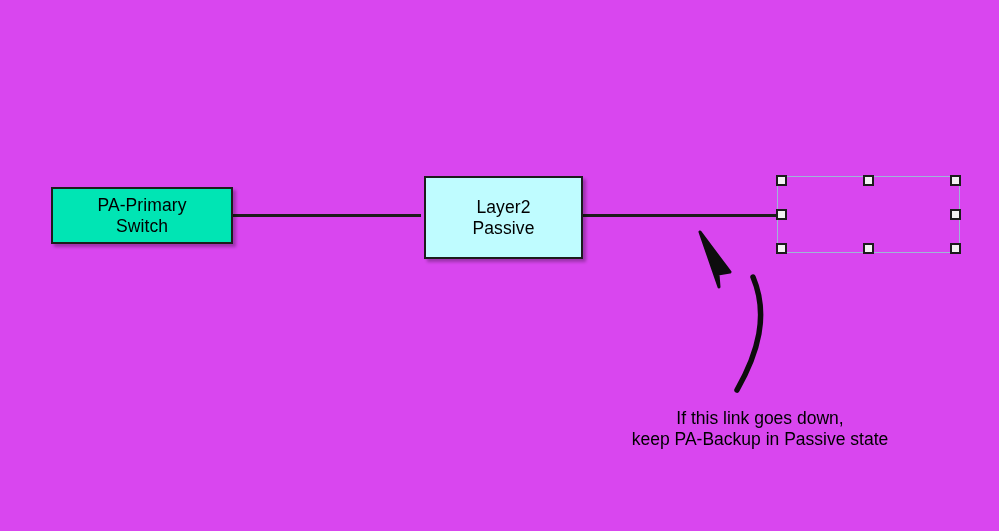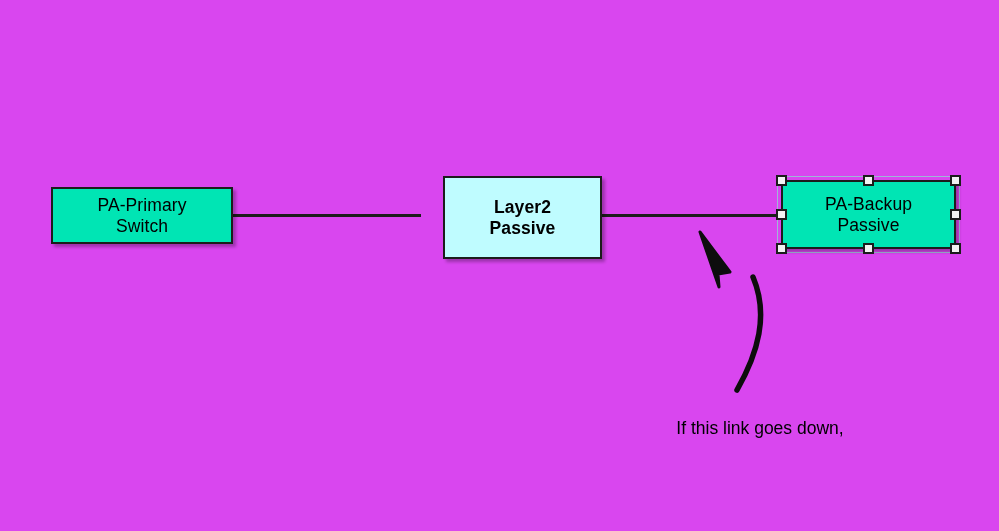--- a/index.html
+++ b/index.html
@@ -41,25 +41,24 @@
     letter-spacing: 0.1px;
   }
 
   #node-primary {
     left: 51px;
     top: 187px;
     width: 182px;
     height: 57px;
   }
   #node-switch {
-    left: 443px;
+    left: 424px;
     top: 176px;
     width: 159px;
     height: 83px;
-    font-weight: bold;
   }
   #node-backup {
     left: 781px;
     top: 180px;
     width: 175px;
     height: 69px;
   }
 
   
   .link {
@@ -103,21 +102,21 @@
   
   #annotation-arrow {
     position: absolute;
     left: 670px;
     top: 215px;
     z-index: 4;
   }
   #annotation-text {
     position: absolute;
     left: 560px;
-    top: 418px;
+    top: 408px;
     width: 400px;
     text-align: center;
     z-index: 4;
   }
   #annotation-text .aline {
     font-size: 17.5px;
     line-height: 21px;
     color: #000000;
     white-space: nowrap;
   }
@@ -135,36 +134,33 @@
   <div class="node" id="node-primary" style="background:#00e5b4;">
     <span class="line1">PA-Primary</span>
     <span class="line2">Switch</span>
   </div>
 
   <div class="node" id="node-switch" style="background:#bffcff;">
     <span class="line1">Layer2</span>
     <span class="line2">Passive</span>
   </div>
 
-  <div class="node" id="node-backup" style="background:#00e5b4;">
-    <span class="line1">PA-Backup</span>
-    <span class="line2">Passive</span>
-  </div>
 
   <div class="handle" style="left:776px;  top:175px;"></div>
   <div class="handle" style="left:863px;  top:175px;"></div>
   <div class="handle" style="left:950px;  top:175px;"></div>
   <div class="handle" style="left:776px;  top:209px;"></div>
   <div class="handle" style="left:950px;  top:209px;"></div>
   <div class="handle" style="left:776px;  top:243px;"></div>
   <div class="handle" style="left:863px;  top:243px;"></div>
   <div class="handle" style="left:950px;  top:243px;"></div>
 
   <svg id="annotation-arrow" width="110" height="190" viewBox="0 0 110 190">
     <path d="M 67 175 C 88 138, 99 100, 83 62" fill="none" stroke="#0d0d0d" stroke-width="5.5" stroke-linecap="round"></path>
     <path d="M 30 17 L 60 57 L 48 59 L 49 72 Z" fill="#0d0d0d" stroke="#0d0d0d" stroke-width="3" stroke-linejoin="round"></path>
   </svg>
 
   <div id="annotation-text">
     <div class="aline">If this link goes down,</div>
+    <div class="aline">keep PA-Backup in Passive state</div>
   </div>
 
 </div>
 
 </body></html>

